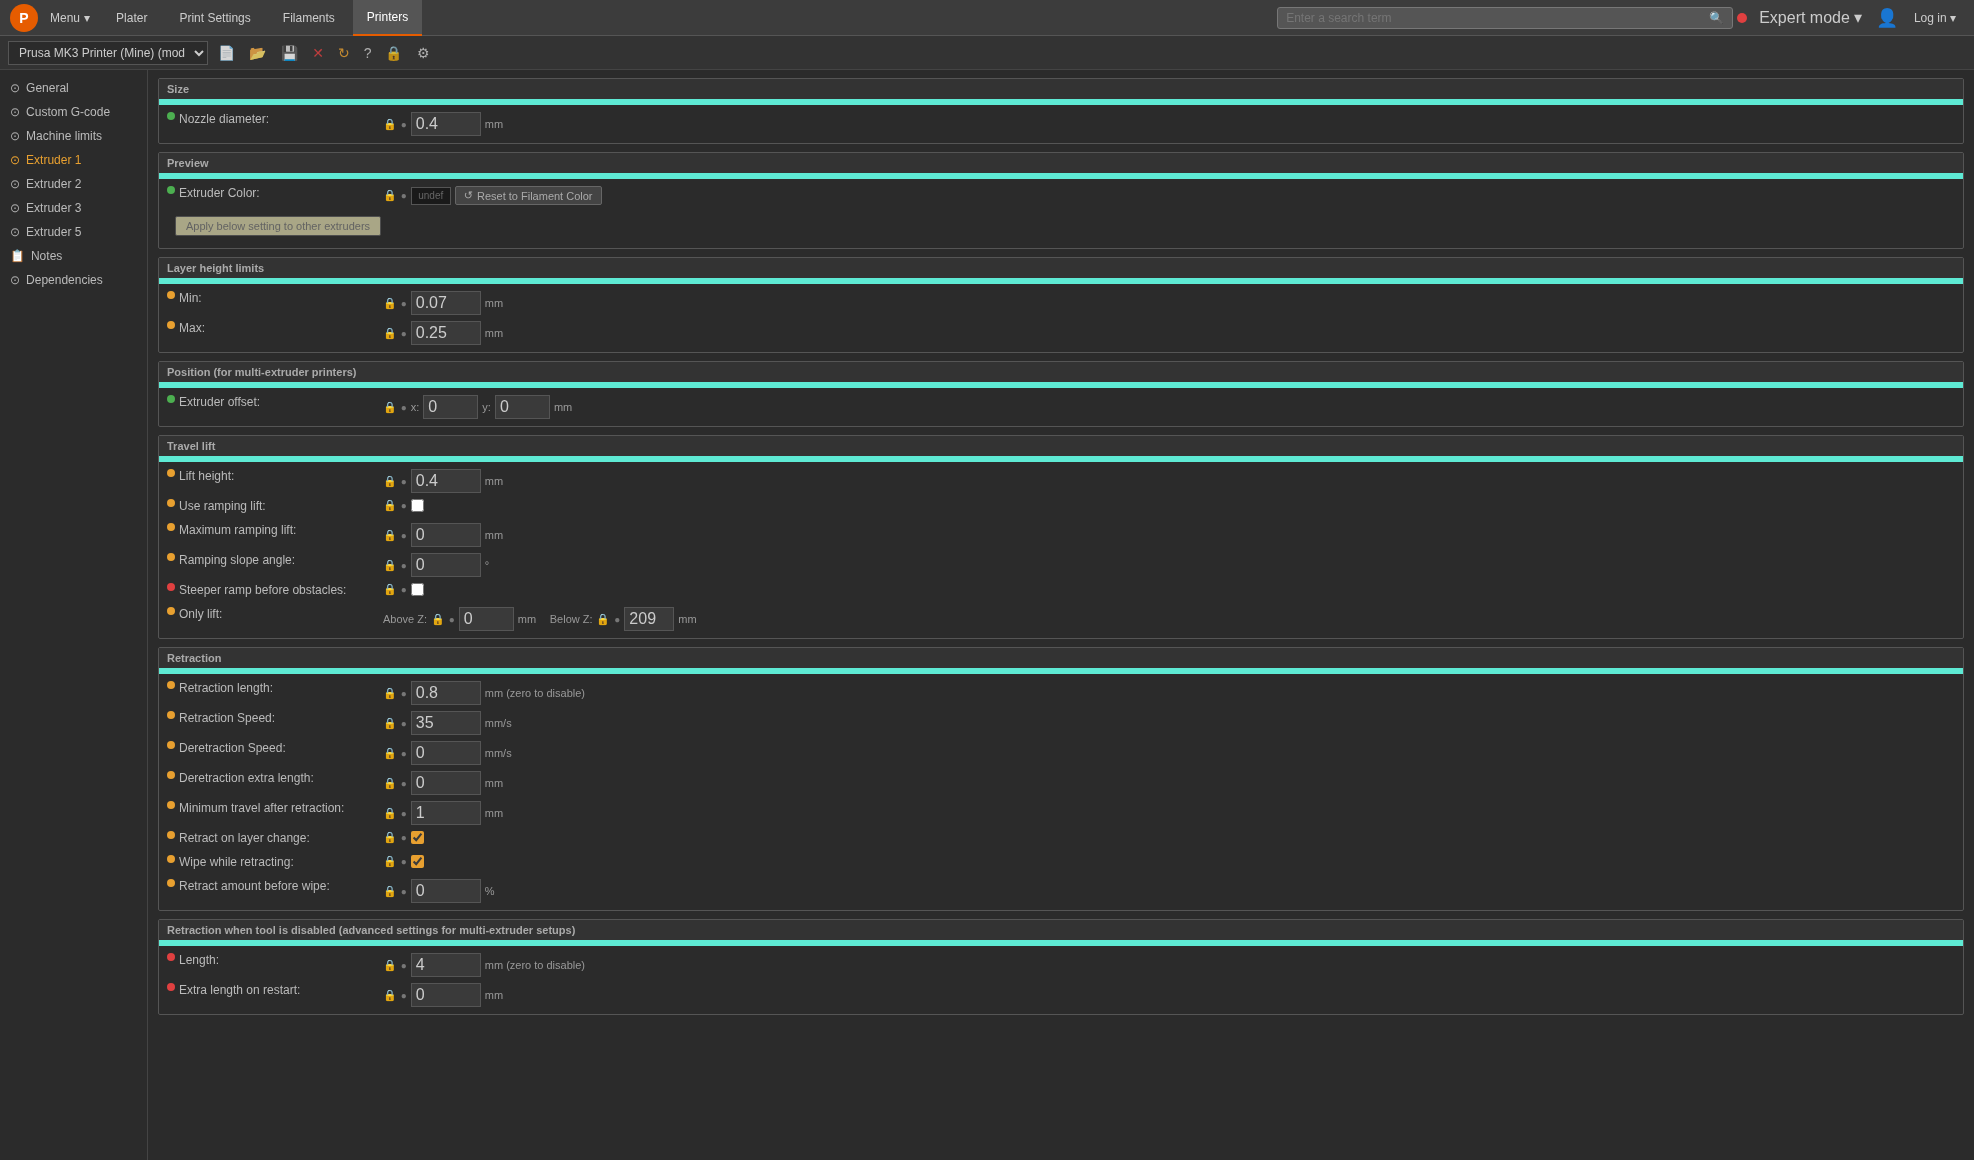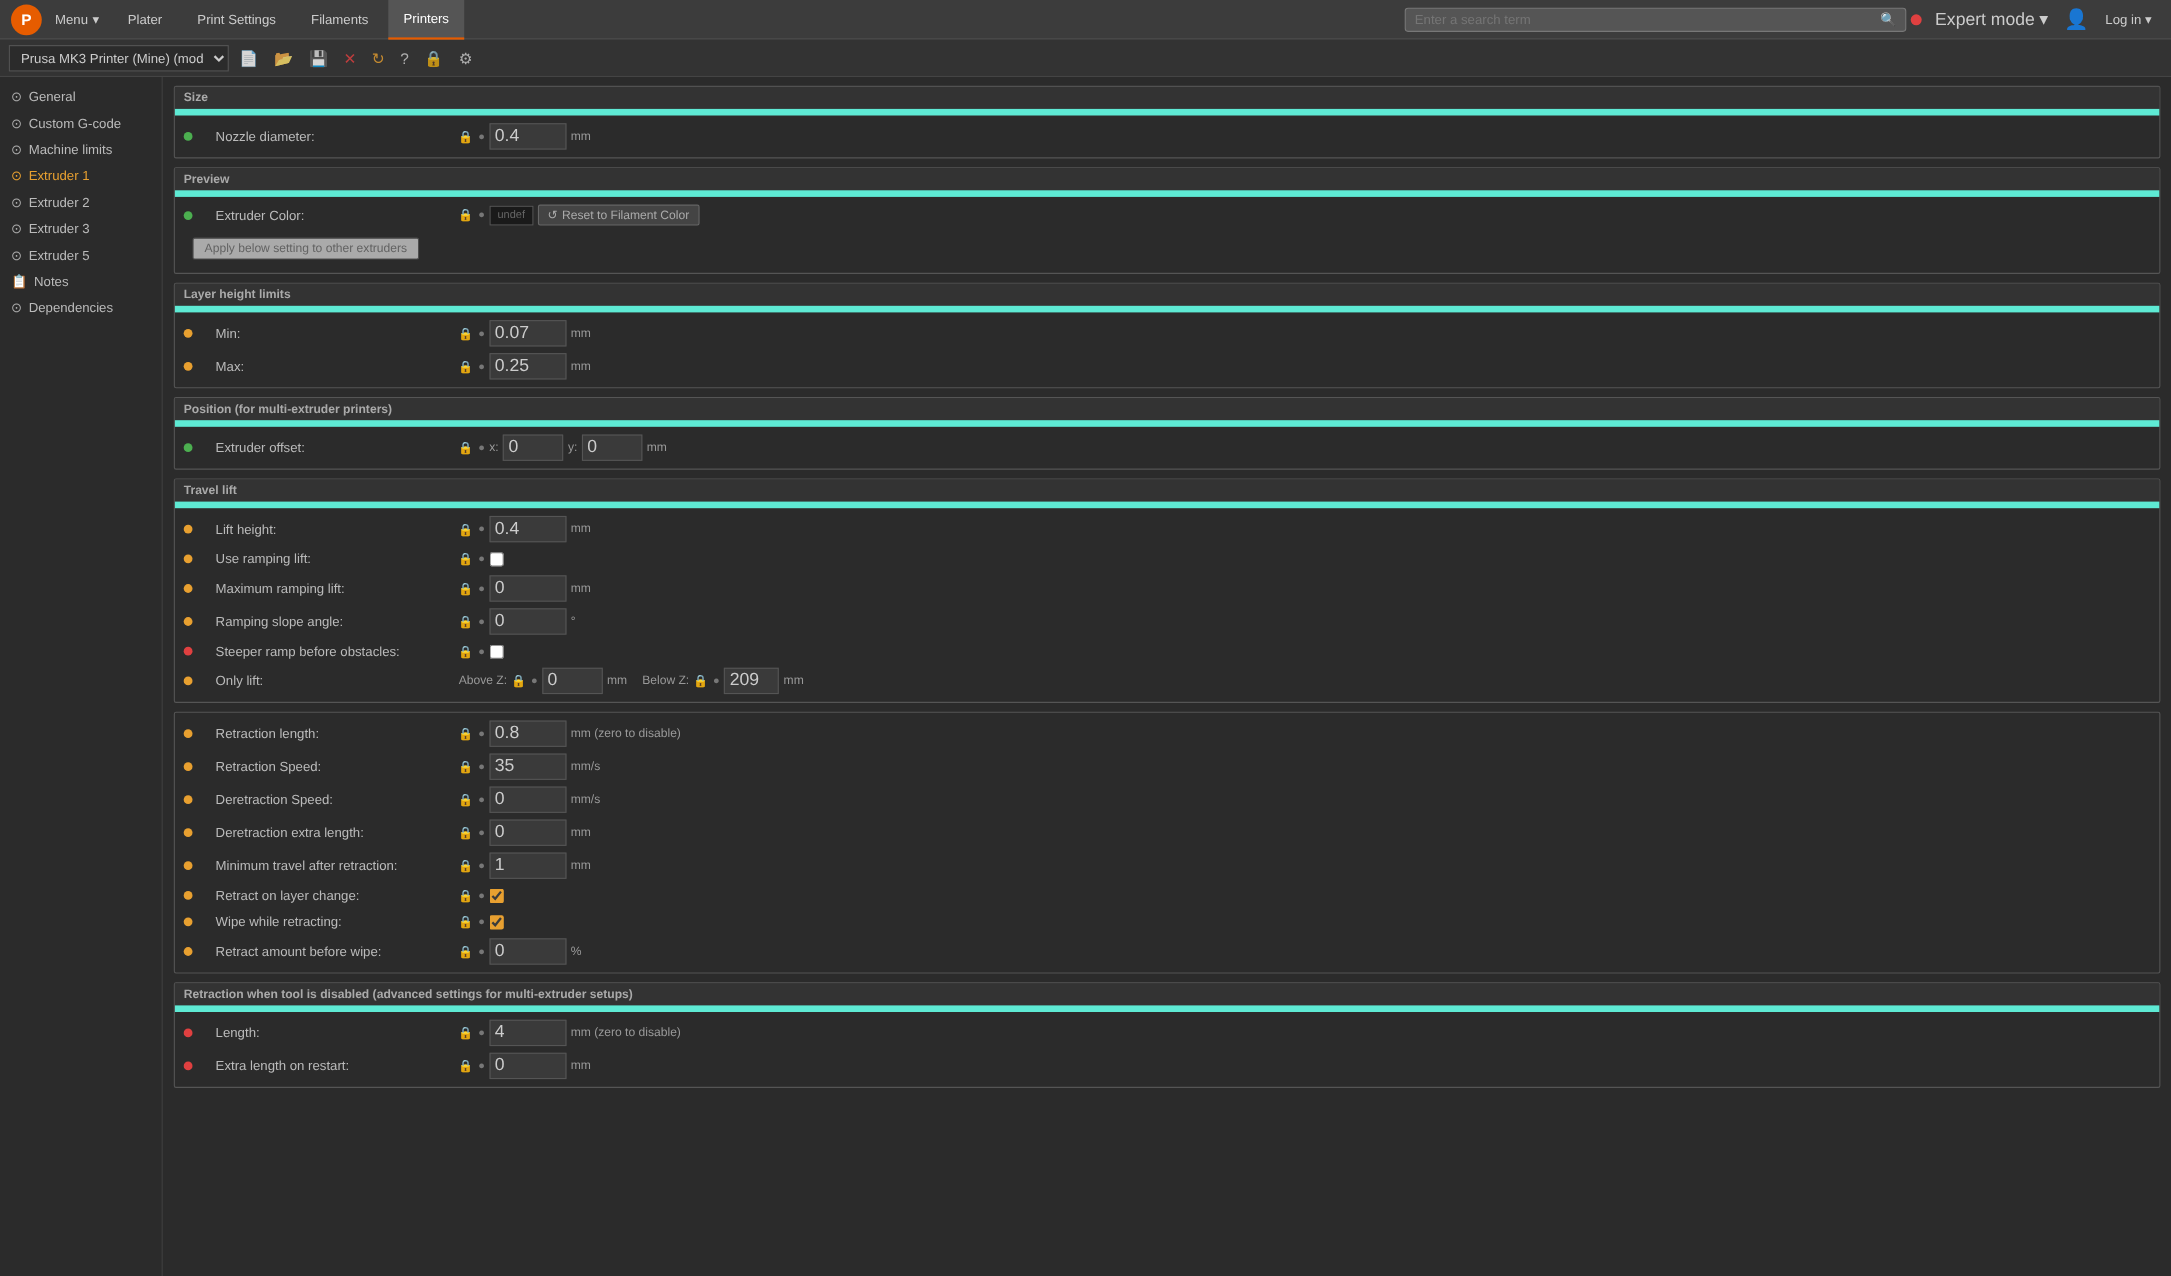--- a/index.html
+++ b/index.html
@@ -174,24 +174,24 @@
       padding: 4px 8px;
       background: #333;
       border-bottom: 6px solid #5eead4;
       font-weight: bold;
     }
     .section-body { padding: 4px 0; }
 
     
     .setting-row {
       display: flex;
-      align-items: center;
+      align-items: flex-start;
       padding: 3px 8px;
       min-height: 24px;
-      gap: 21px;
+      gap: 4px;
     }
     .row-indicator {
       width: 8px; height: 8px;
       border-radius: 50%;
       flex-shrink: 0;
     }
     .ind-green { background: #4caf50; }
     .ind-yellow { background: #e8a030; }
     .ind-red { background: #e04040; }
     .row-label {
@@ -226,21 +226,21 @@
       display: flex; align-items: center; gap: 4px;
       background: #444;
       border: 1px solid #666;
       color: #aaa;
       padding: 2px 8px;
       font-size: 11px;
       cursor: pointer;
       border-radius: 2px;
     }
     .apply-btn {
-      background: #ffffff;
+      background: #fef9c3;
       border: 1px solid #666;
       color: #888;
       padding: 3px 10px;
       font-size: 11px;
       cursor: not-allowed;
       border-radius: 2px;
       opacity: 0.6;
       margin: 4px 8px;
     }
     .xy-row {
@@ -507,20 +507,23 @@
             <span class="lock-icon">🔒</span>
             <span class="bullet">●</span>
             <input class="text-input" value="209" style="width: 50px;">
             <span class="unit-label">mm</span>
           </div>
         </div>
       </div>
     </div>
 
     <div class="section">
+      <div class="section-header">
+        <span>Retraction</span>
+      </div>
       <div class="section-body">
 
         <div class="setting-row">
           <div class="row-indicator ind-yellow"></div>
           <div class="row-label">Retraction length:</div>
           <div class="row-controls">
             <span class="lock-icon">🔒</span>
             <span class="bullet">●</span>
             <input class="text-input" value="0.8" style="">
             <span class="unit-label">mm (zero to disable)</span>

